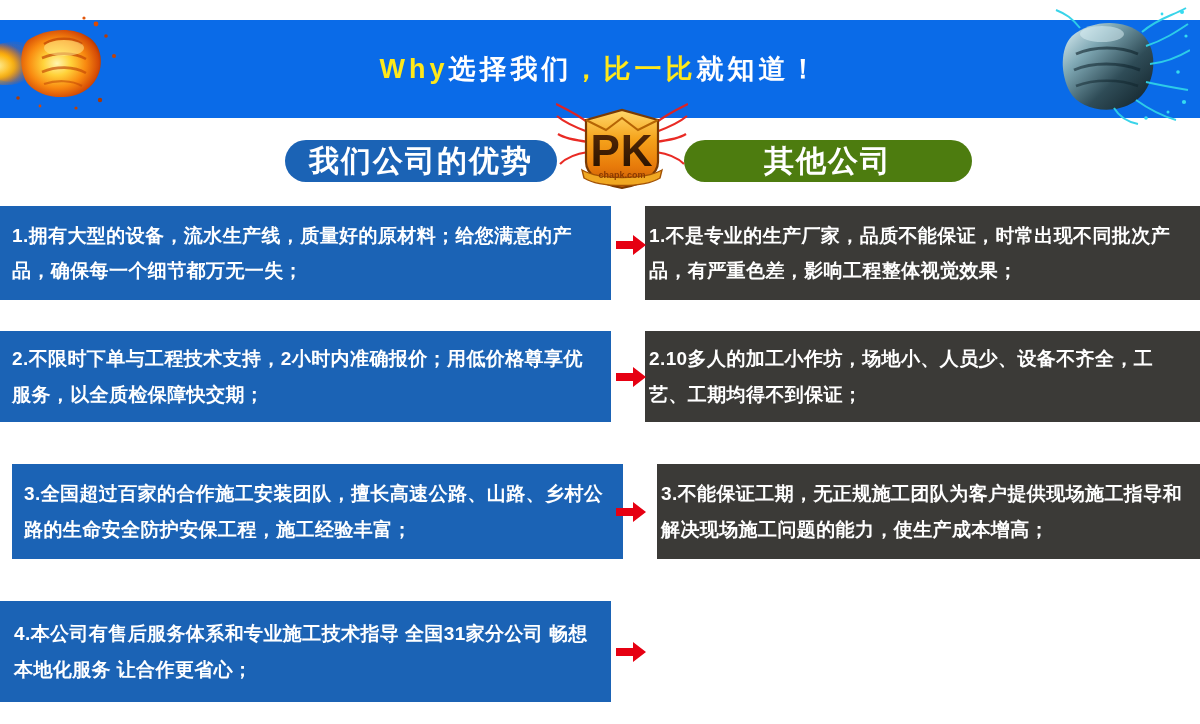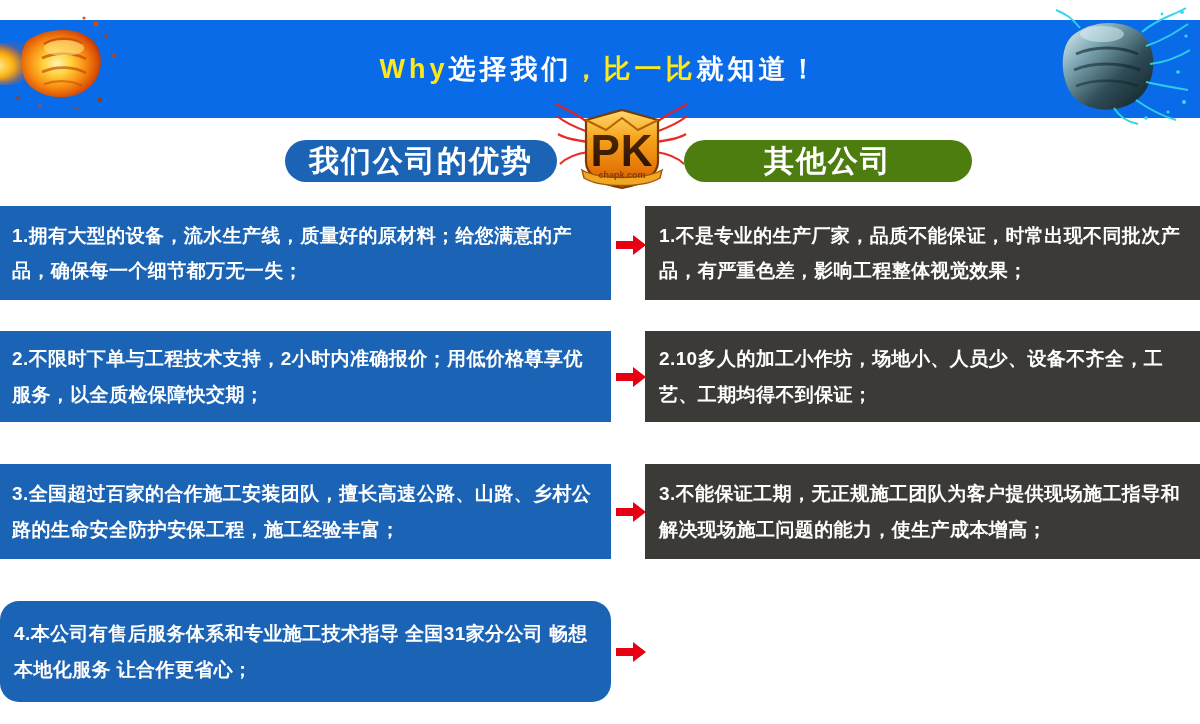--- a/index.html
+++ b/index.html
@@ -124,21 +124,21 @@
   .box-left {
     left: 0;
     width: 611px;
     background: #1b63b5;
     padding: 0 14px 0 12px;
   }
   .box-right {
     left: 645px;
     width: 555px;
     background: #3b3a37;
-    padding: 0 14px 0 14px;
+    padding: 0 14px 0 4px;
   }
   .box p { margin: 0; width: 100%; }
 
   .arrow {
     position: absolute;
     left: 614px;
     width: 34px;
     z-index: 3;
     display: flex;
     align-items: center;
@@ -146,27 +146,27 @@
   }
 
   
   #row1 { top: 206px; height: 94px; }
   #row1 .box { height: 94px; }
 
   #row2 { top: 331px; height: 91px; }
   #row2 .box { height: 91px; }
 
   #row3 { top: 464px; height: 95px; }
-  #row3 .box { height: 95px; }
+  #row3 .box { height: 95px; margin-left: 12px; }
 
   #row4 { top: 601px; height: 101px; }
   #row4 .box { height: 101px; }
 
   
-  #row4 .box-left { padding-left: 14px; border-radius: 19px; }
+  #row4 .box-left { padding-left: 14px; }
   #row4 .box-left p { text-indent: 0; }
 </style>
 </head>
 <body>
 
 <div class="page">
 
   <div class="banner">
 
     <div class="banner-title">

